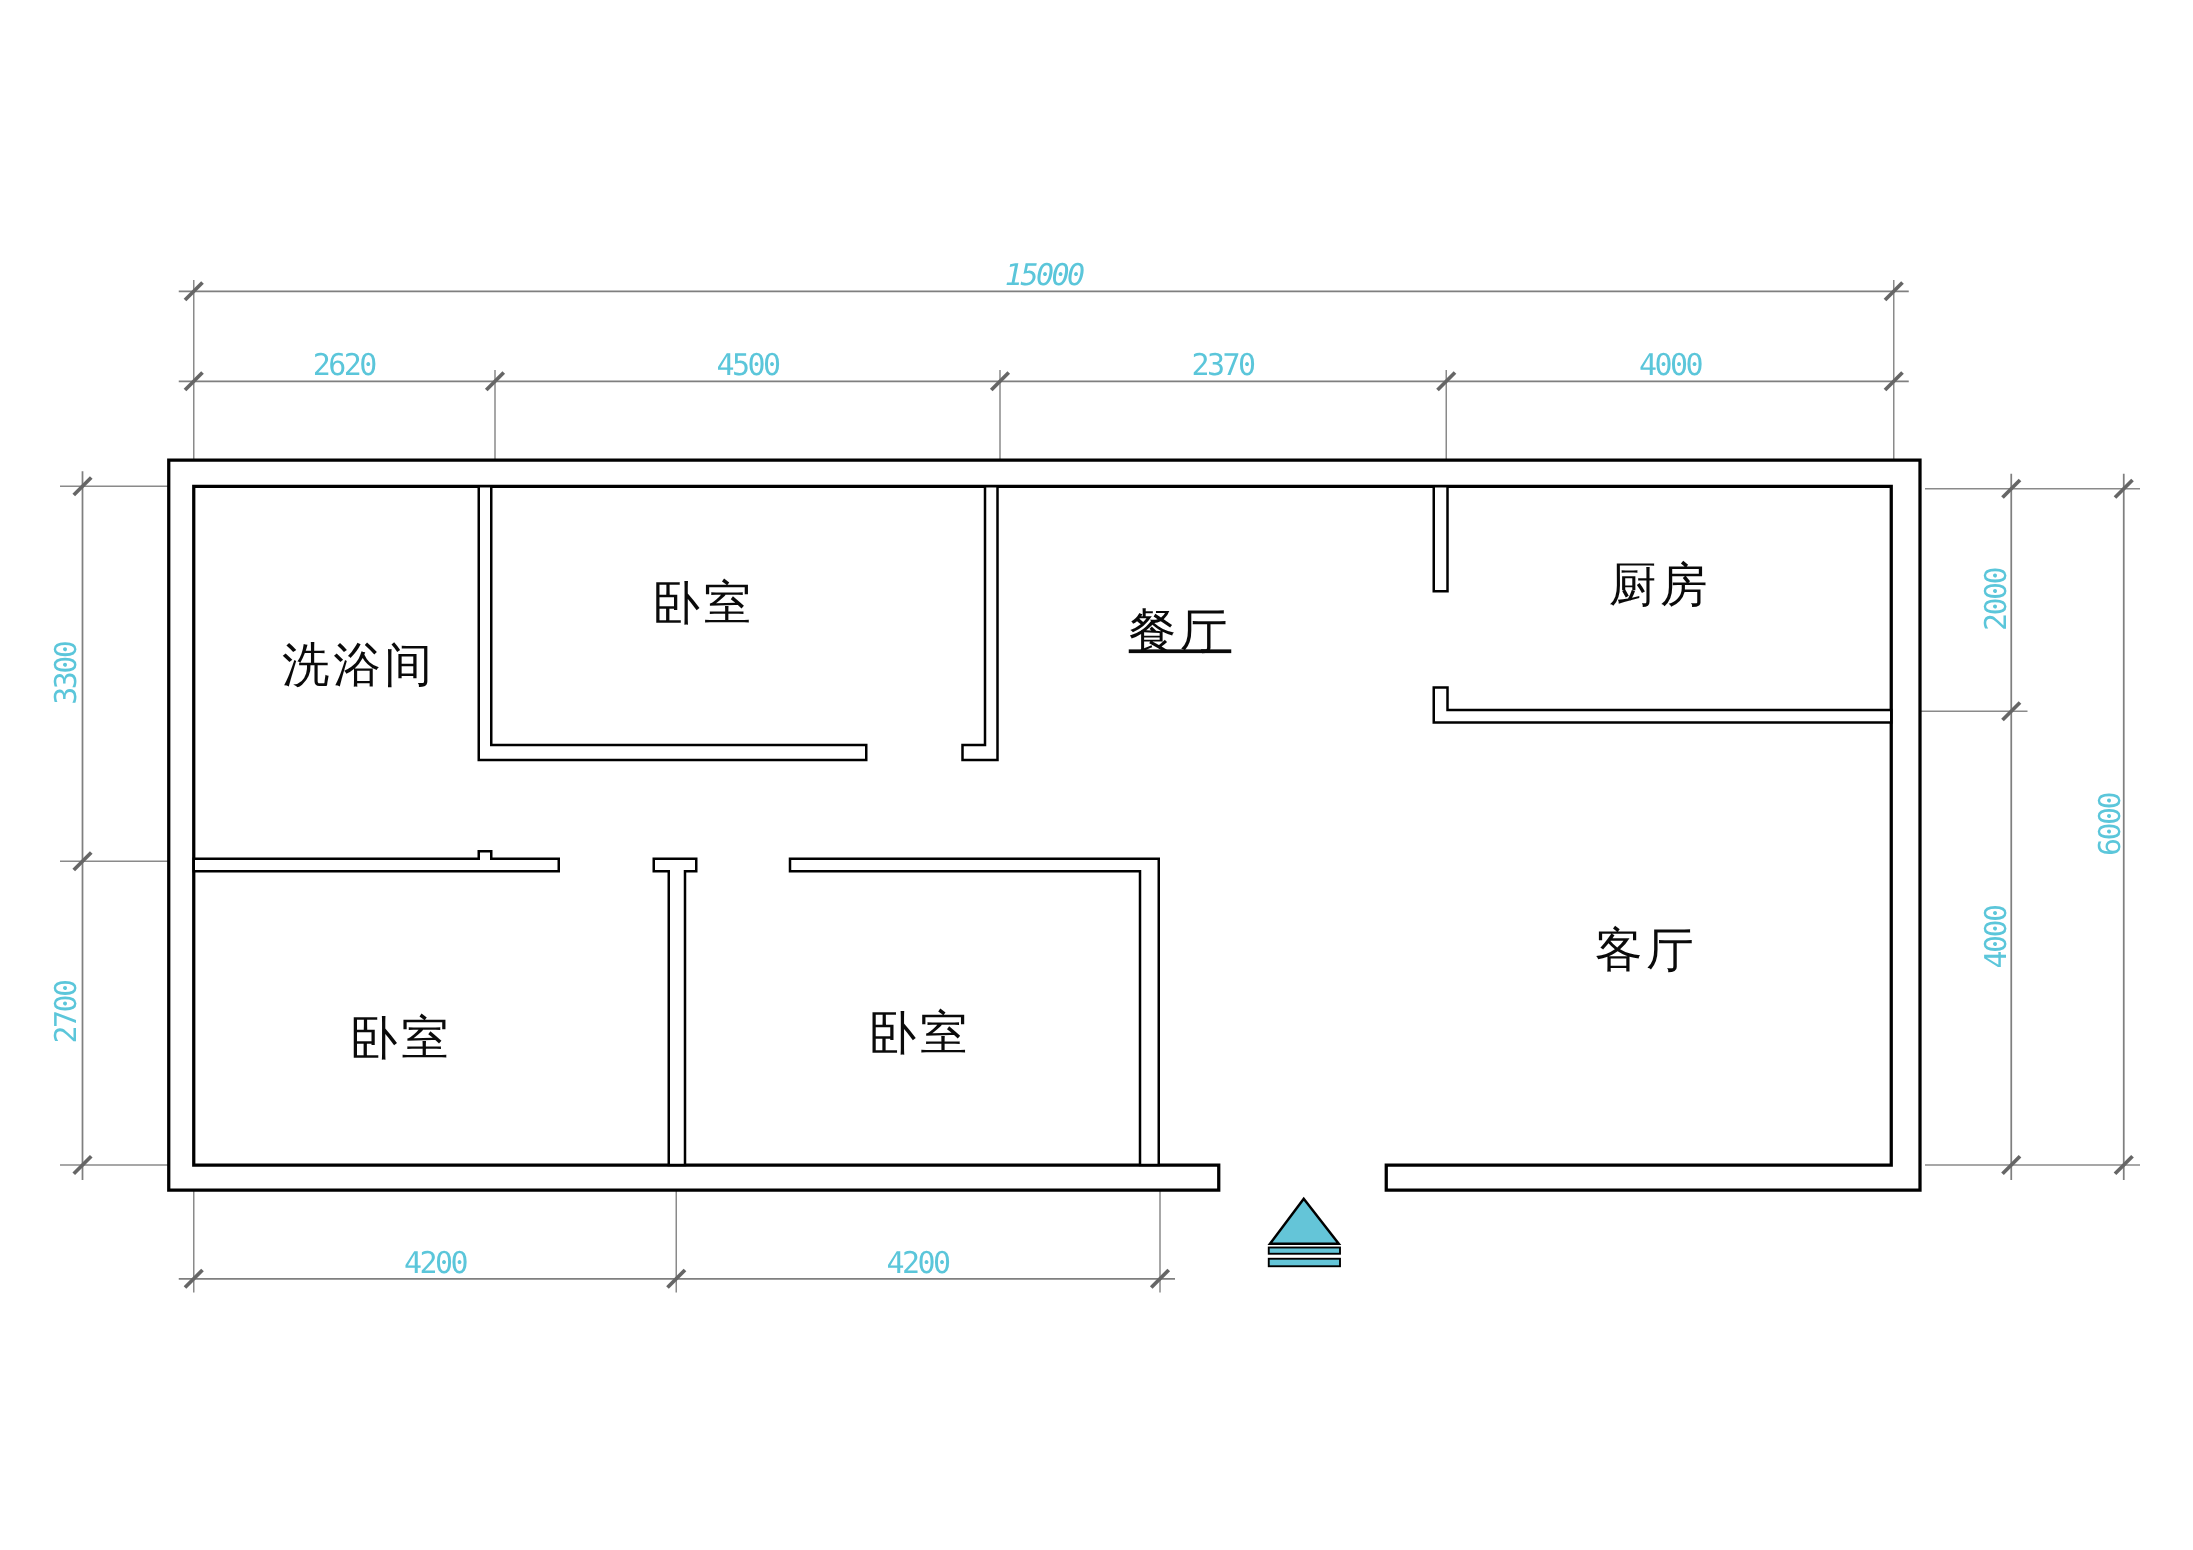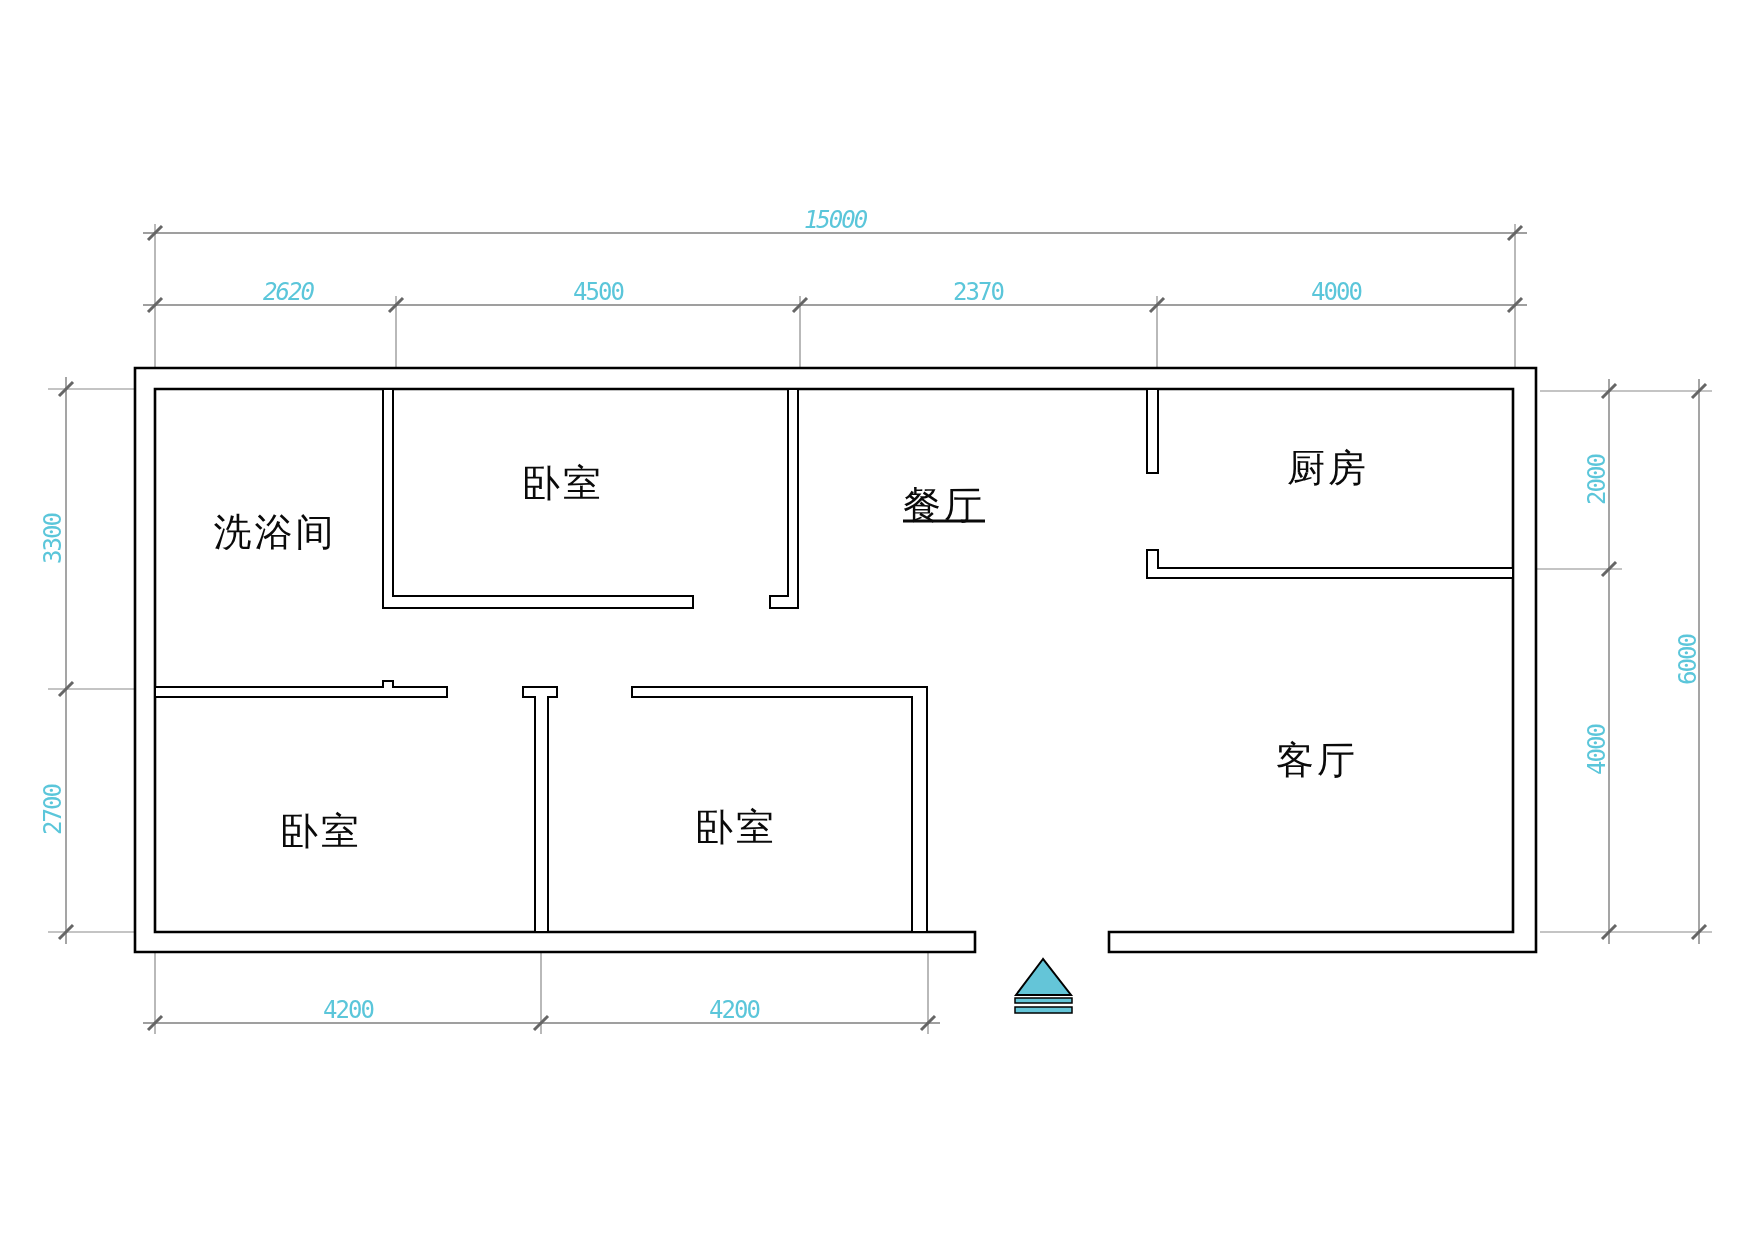--- a/index.html
+++ b/index.html
@@ -93,30 +93,30 @@
       <path d="M632,687 L927,687 L927,932 L912,932 L912,697 L632,697 Z"></path>
     </g>
 
     <g>
       <polygon points="1043,959 1016,995 1071,995" fill="#64c5d8" stroke="#000000" stroke-width="2"></polygon>
       <rect x="1015" y="998" width="57" height="5" fill="#64c5d8" stroke="#000000" stroke-width="1.5"></rect>
       <rect x="1015" y="1007" width="57" height="6" fill="#64c5d8" stroke="#000000" stroke-width="1.5"></rect>
     </g>
   </svg>
 
-  <div class="room-label" style="left:275px;top:532px;font-family:Liberation Serif, serif;">洗浴间</div>
+  <div class="room-label" style="left:287px;top:532px;font-family:Liberation Serif, serif;">洗浴间</div>
   <div class="room-label" style="left:563px;top:483px;">卧室</div>
   <div class="room-label" style="left:944px;top:505px;text-decoration:underline;">餐厅</div>
   <div class="room-label" style="left:1328px;top:468px;">厨房</div>
   <div class="room-label" style="left:321px;top:831px;">卧室</div>
   <div class="room-label" style="left:736px;top:827px;">卧室</div>
   <div class="room-label" style="left:1317px;top:760px;">客厅</div>
 
   <div class="dim-label" style="left:835px;top:220px;font-style:italic;">15000</div>
-  <div class="dim-label" style="left:288px;top:292px;font-style:italic;">2620</div>
+  <div class="dim-label" style="left:275px;top:292px;">2620</div>
   <div class="dim-label" style="left:598px;top:292px;">4500</div>
   <div class="dim-label" style="left:978px;top:292px;">2370</div>
   <div class="dim-label" style="left:1336px;top:292px;">4000</div>
 
   <div class="dim-label vert" style="left:53px;top:539px;">3300</div>
   <div class="dim-label vert" style="left:53px;top:810px;">2700</div>
 
   <div class="dim-label vert" style="left:1597px;top:480px;">2000</div>
   <div class="dim-label vert" style="left:1597px;top:750px;">4000</div>
   <div class="dim-label vert" style="left:1688px;top:660px;">6000</div>

